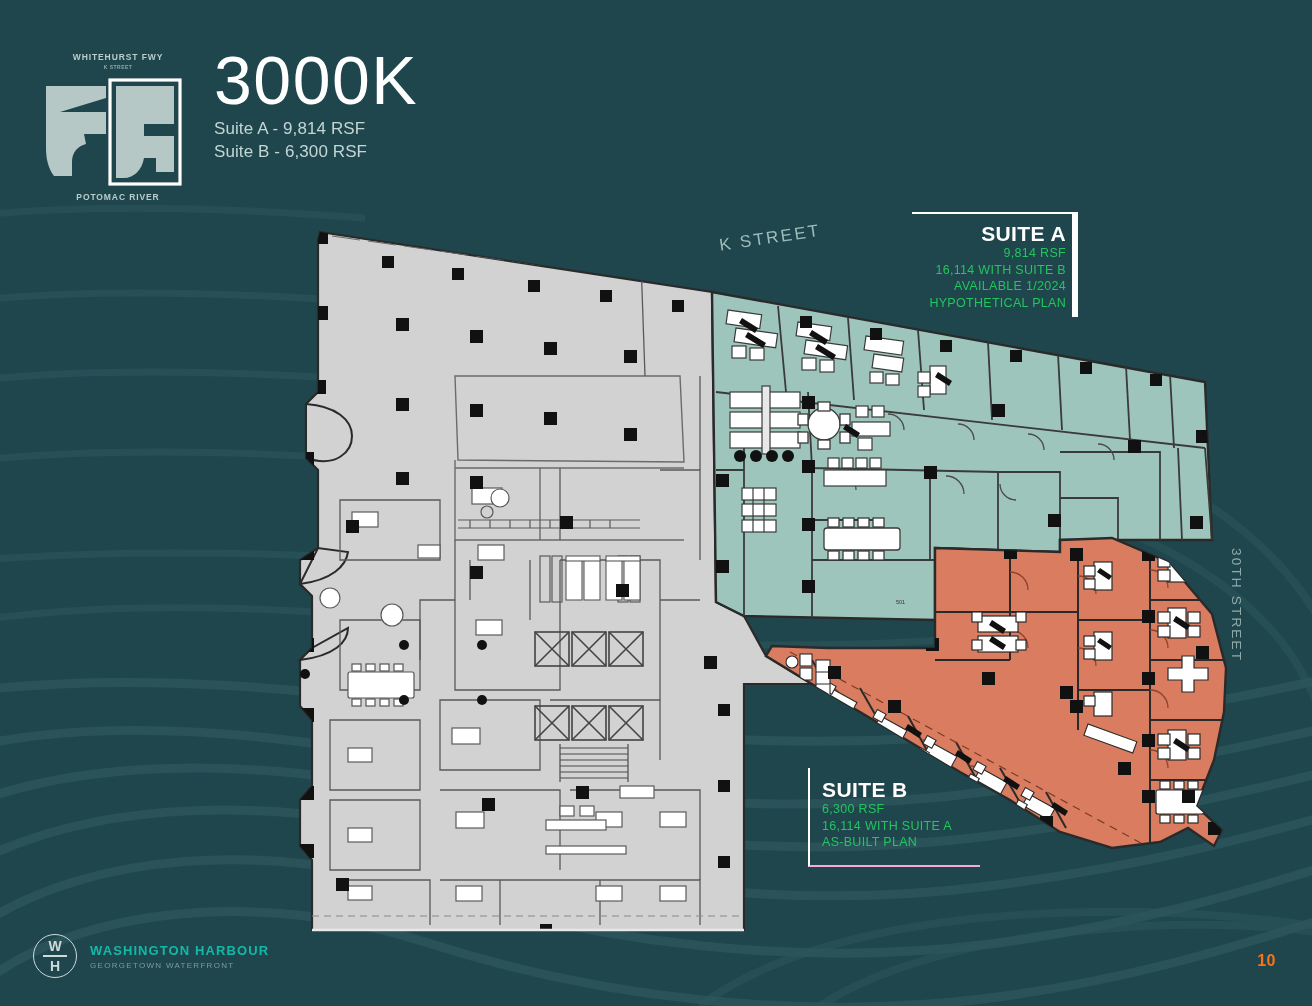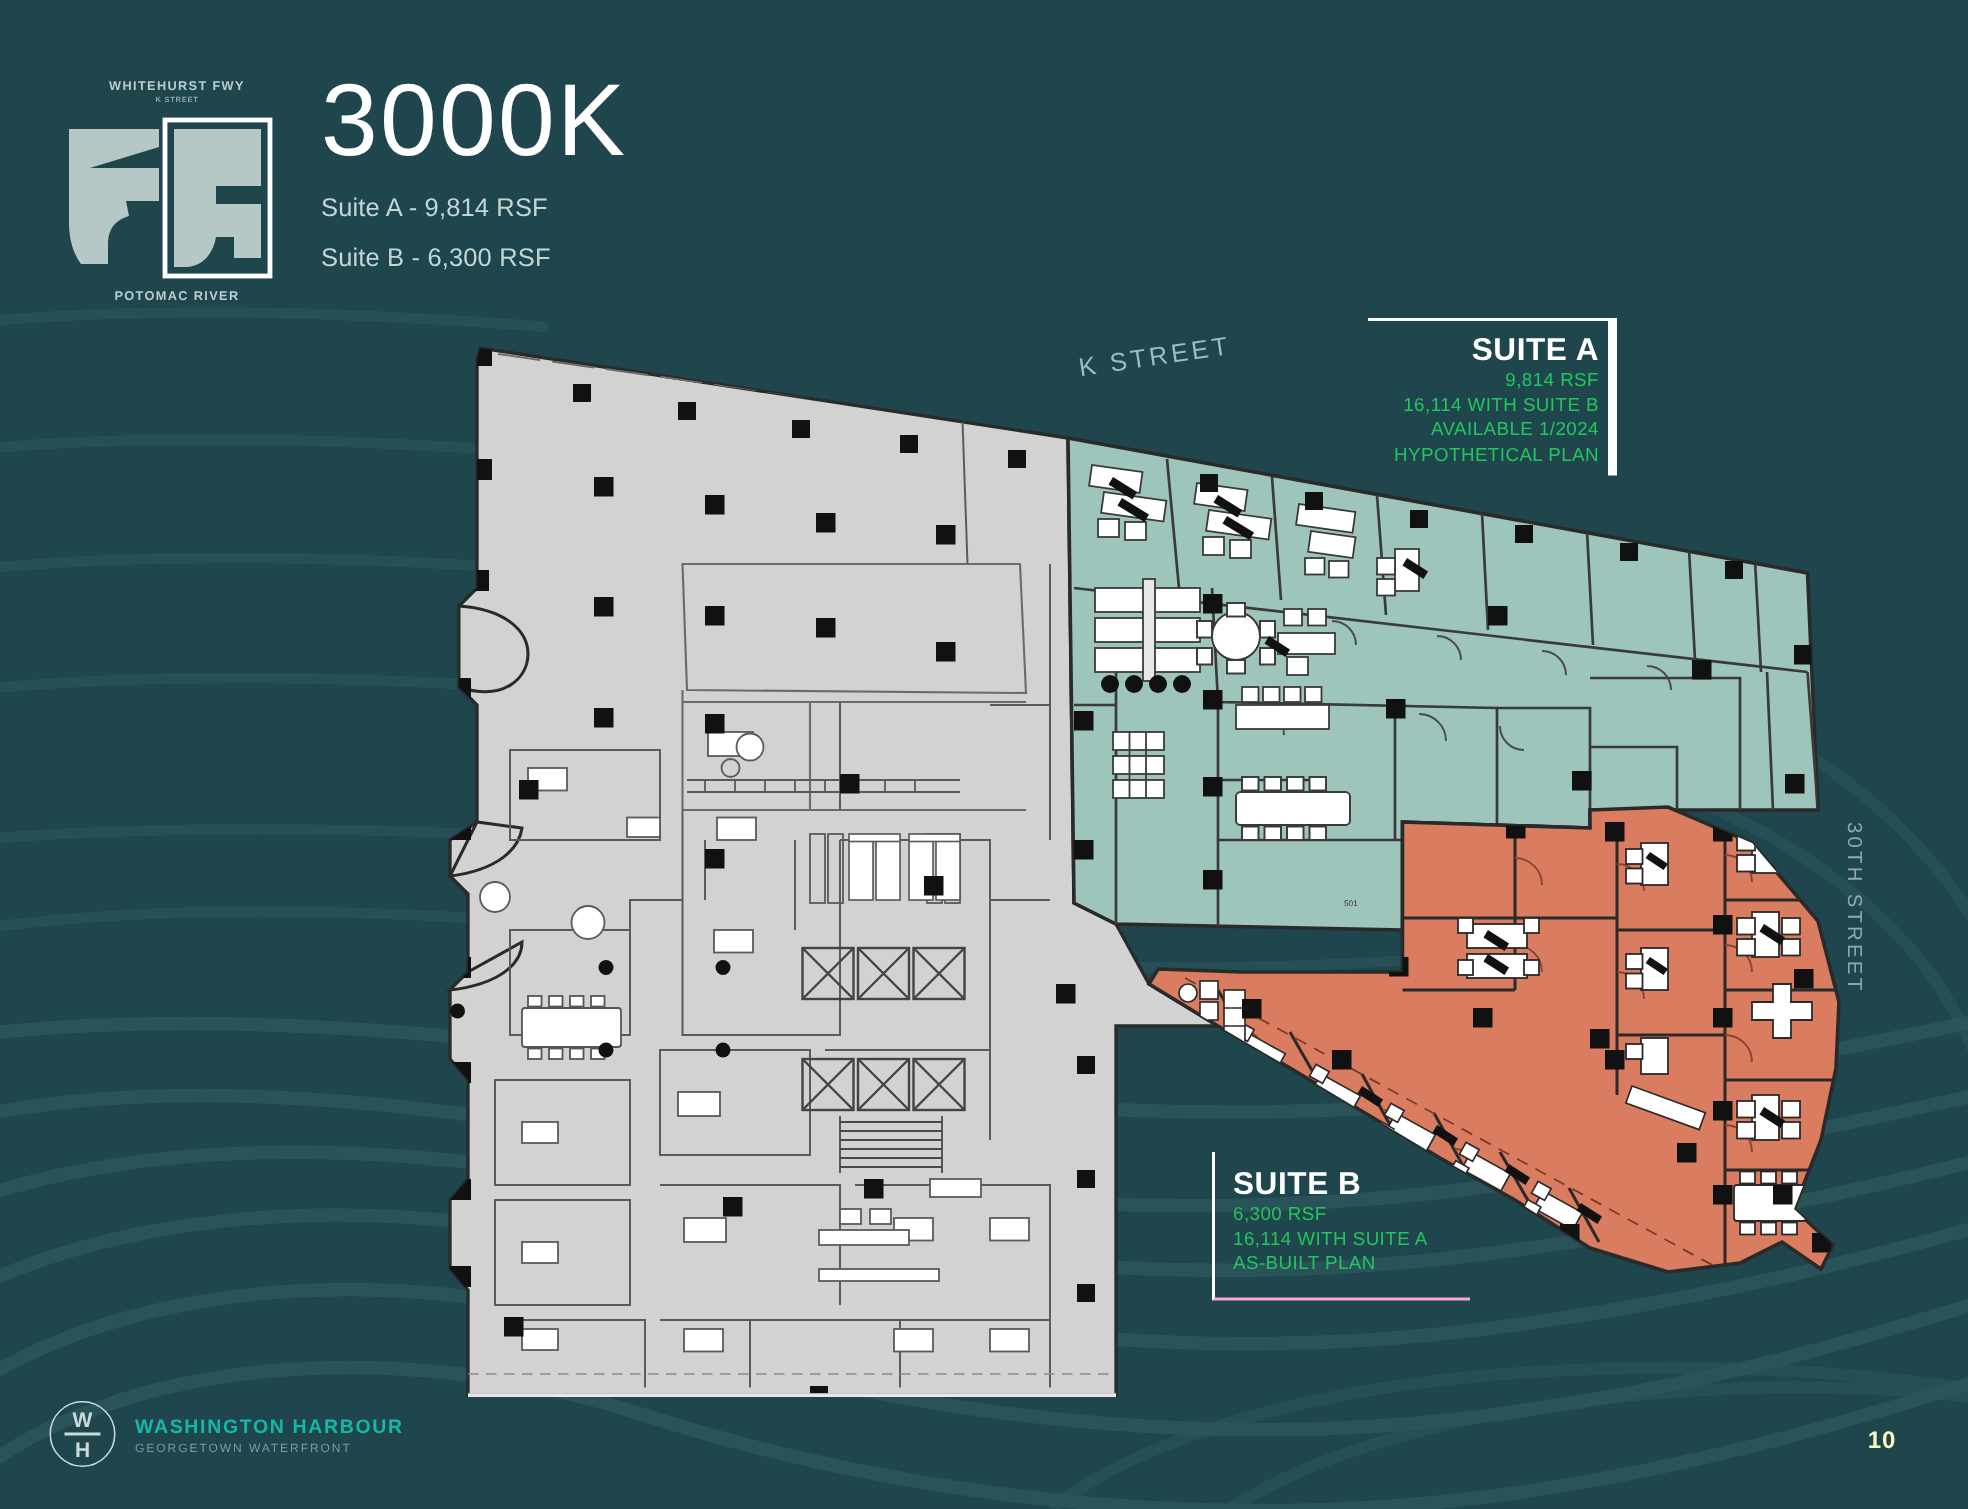--- a/index.html
+++ b/index.html
@@ -50,21 +50,21 @@
   }
   #title-main {
     font-size: 68px; font-weight: normal; color: #ffffff;
     letter-spacing: 1.5px; line-height: 1.05;
   }
   #title-sub {
     font-size: 25px; color: #c3d6d4; font-weight: normal;
     margin-top: 6px; letter-spacing: 0.2px;
   }
   .suite-line {
-    font-size: 17px; color: #c3d6d4; margin-top: 13px; letter-spacing: 0.1px;
+    font-size: 17px; color: #c3d6d4; margin-top: 3px; letter-spacing: 0.1px;
   }
   #contiguous-line {
     font-size: 17px; color: #ffffff; font-weight: bold;
     margin-top: 5px; letter-spacing: 0.1px;
   }
   
   #plan-wrap {
     position: absolute; left: 0; top: 0;
     width: 1312px; height: 1006px;
   }
@@ -116,22 +116,22 @@
   #footer-mark .w { font-size: 14px; font-weight: bold; line-height: 1; }
   #footer-mark .rule { width: 24px; height: 1.4px; background: #ccdbd9; margin: 2px 0; }
   #footer-mark .h { font-size: 14px; font-weight: bold; line-height: 1; }
   #footer-name {
     font-size: 13px; font-weight: bold; color: #14b8a6; letter-spacing: 1.1px;
   }
   #footer-tag {
     font-size: 8px; color: #7e9b9a; letter-spacing: 1.3px; margin-top: 3px;
   }
   #page-number {
-    position: absolute; right: 48px; top: 952px;
-    font-size: 16px; font-weight: bold; color: #fef9c3; letter-spacing: 0.5px;
+    position: absolute; right: 36px; top: 952px;
+    font-size: 16px; font-weight: bold; color: #f97316; letter-spacing: 0.5px;
   }
 </style>
 </head>
 <body>
 
 <div id="page">
 
   <svg id="waves" viewBox="0 0 1312 1006" preserveAspectRatio="none">
     <g fill="none" stroke="#2c555c" stroke-width="9" opacity="0.85">
       <path d="M-20,745 C120,715 300,735 470,770 C640,805 820,815 1000,790 C1140,770 1250,745 1340,725"></path>

